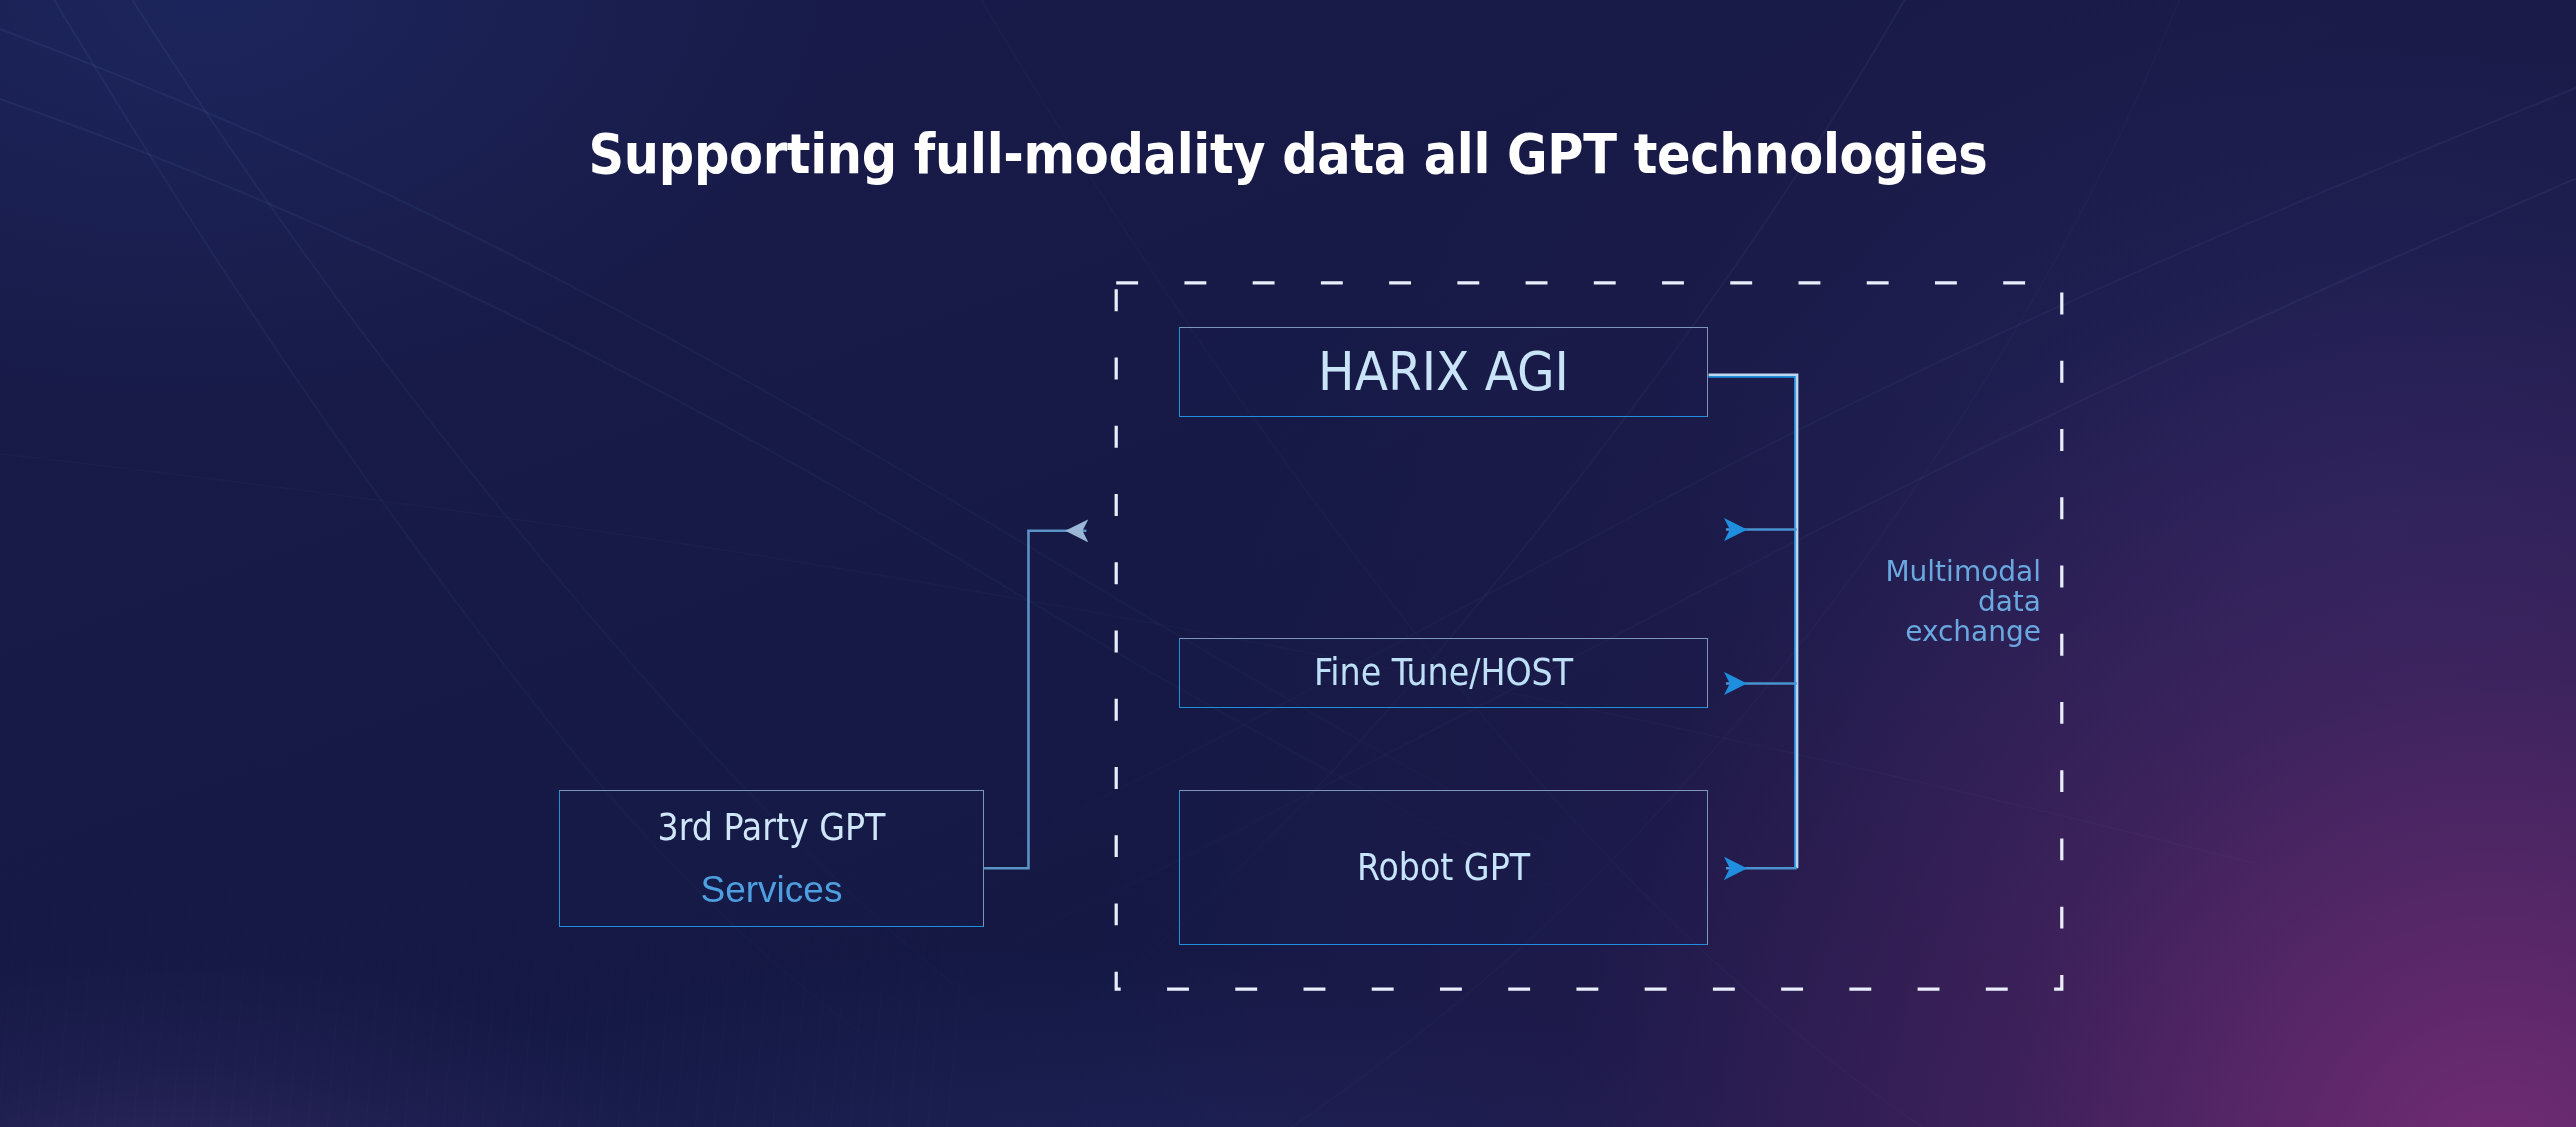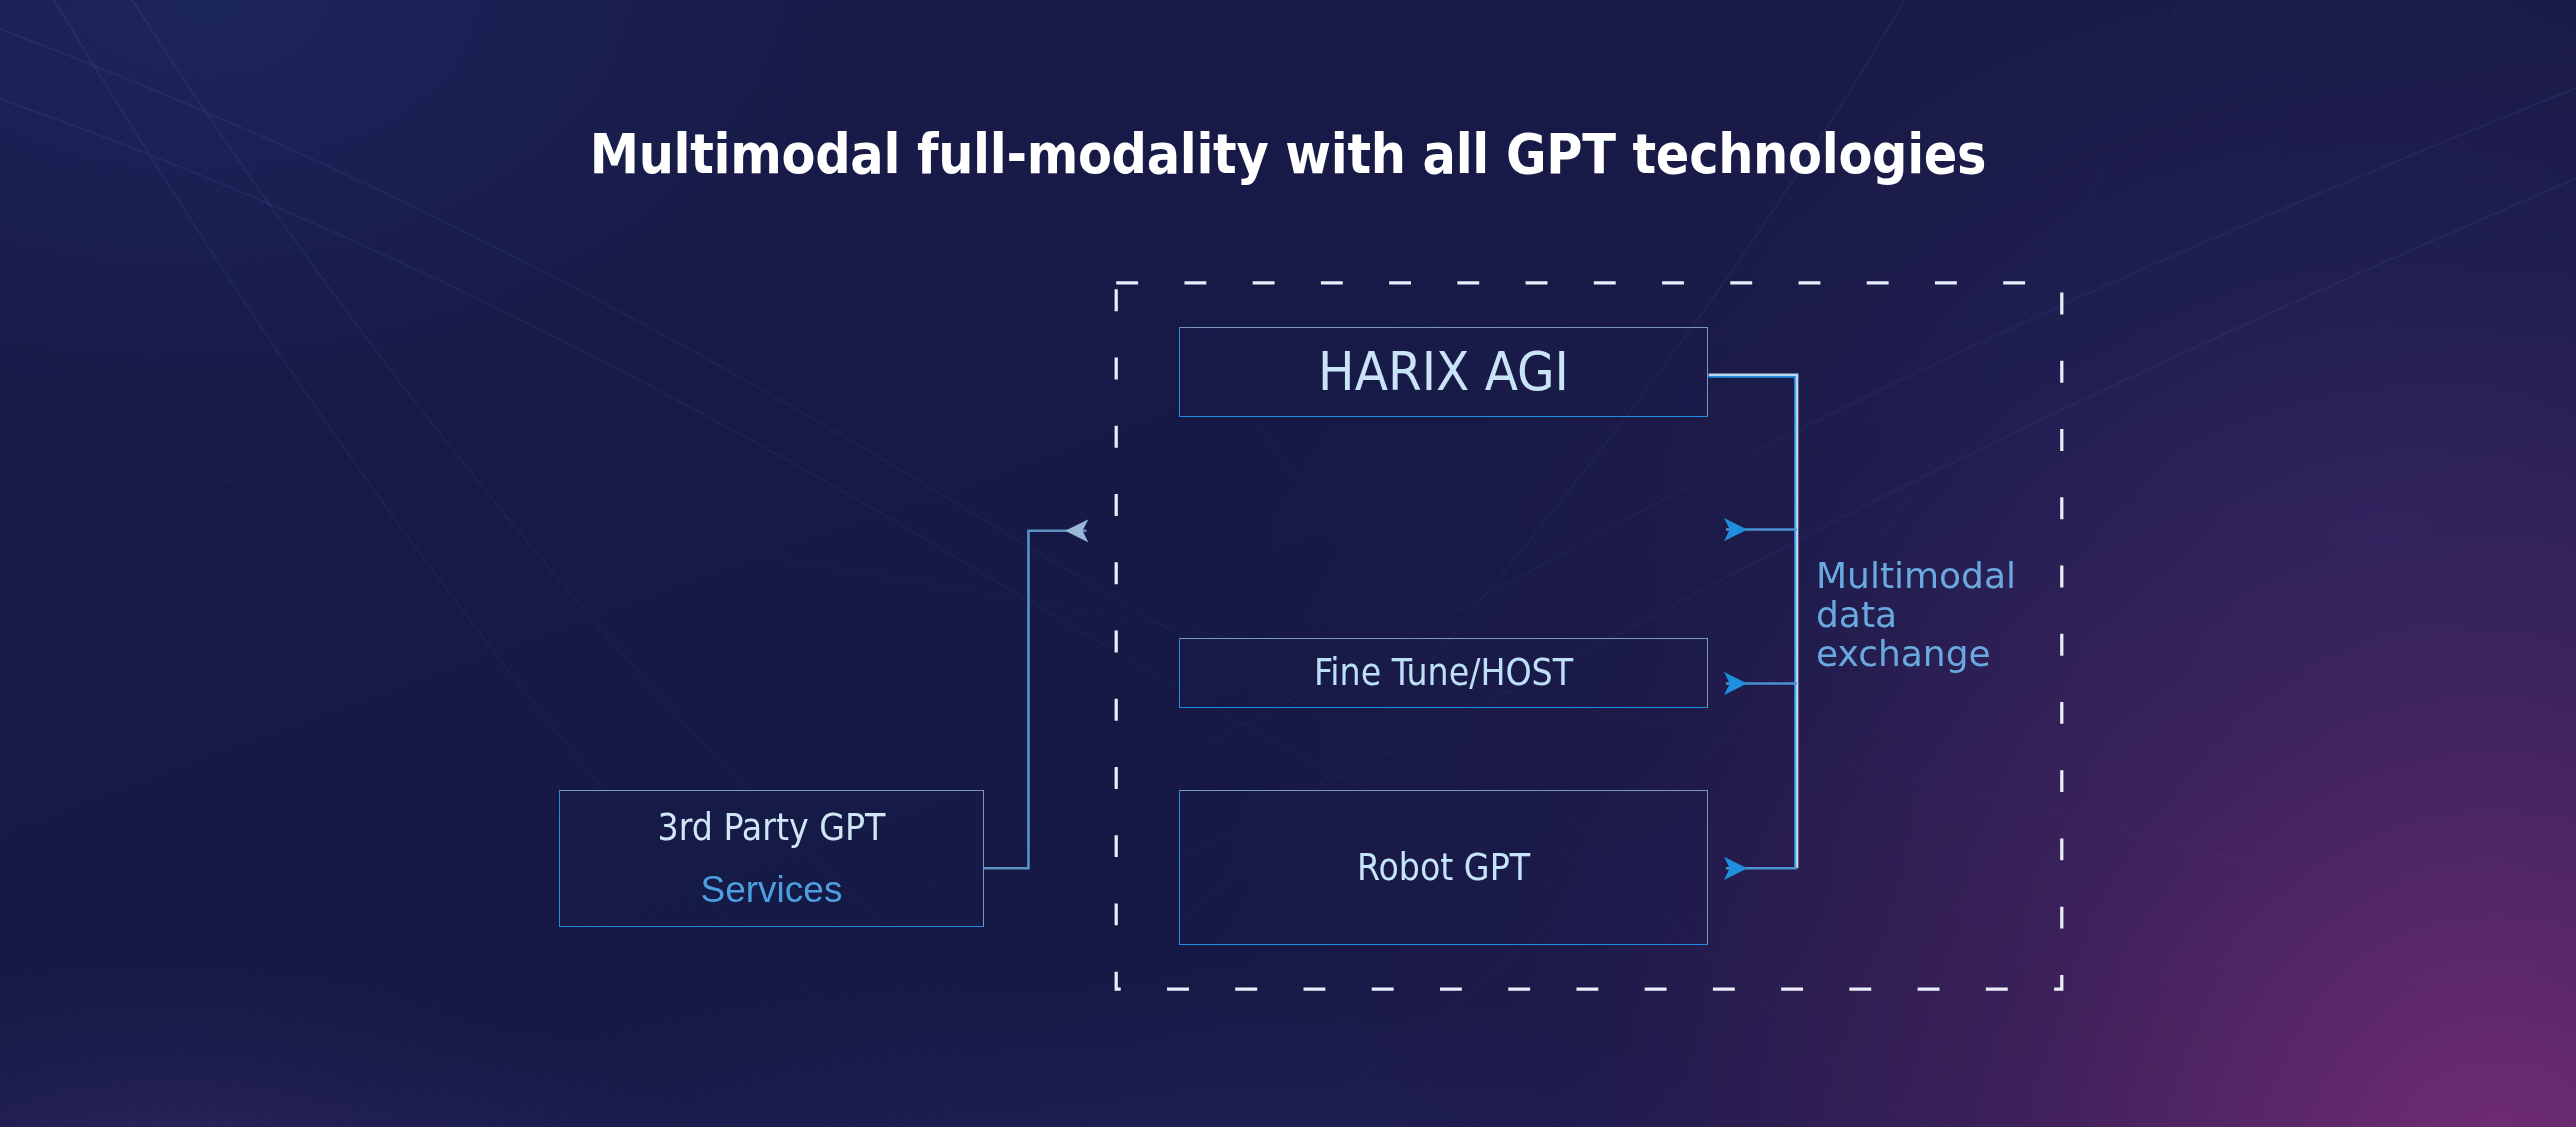--- a/index.html
+++ b/index.html
@@ -148,23 +148,23 @@
     display: block;
     margin-top: 20px;
   }
 
   
   #caption-multimodal {
     position: absolute;
     left: 1816px;
     top: 557px;
     width: 225px;
-    text-align: left;
+    text-align: right;
     font-family: "DejaVu Sans", sans-serif;
-    font-size: 36px;
+    font-size: 28px;
     line-height: 1.08;
     color: #6aa9e0;
     white-space: pre-line;
   }
 
   
   #connectors {
     position: absolute;
     inset: 0;
     width: 2576px;
@@ -203,21 +203,21 @@
     </g>
     <g fill="none" stroke="#9ec2ef" stroke-opacity="0.055" stroke-width="2">
       <path d="M 1500 -40 C 1700 300 1950 680 2260 1060 C 2520 1380 2760 1600 3000 1760"></path>
       <path d="M 3400 -40 C 3260 320 3040 700 2740 1070 C 2480 1390 2220 1610 1960 1780"></path>
       <path d="M -40 700 C 500 760 1100 840 1750 960 C 2350 1070 2950 1200 3500 1340"></path>
     </g>
   </svg>
 
   <div id="bg-streaks"></div>
 
-  <div id="title" style="top:122px;">Multimodal full-modality with all GPT technologies</div>
+  <div id="title" style="top:122px;">Supporting full-modality data all GPT technologies</div>
 
   <div id="dashed-region">
     <svg width="950" height="710" viewBox="0 0 1475 1103" aria-hidden="true">
       <rect x="3" y="3" width="1469" height="1097" fill="none" stroke="#e9eefb" stroke-width="5" stroke-dasharray="34 72" stroke-linecap="butt"></rect>
     </svg>
   </div>
 
   <svg id="connectors" viewBox="0 0 4000 1751" aria-hidden="true">
     <defs>
       <marker id="arrow-left" viewBox="0 0 12 12" refX="11" refY="6" markerWidth="9" markerHeight="9" orient="auto-start-reverse">

